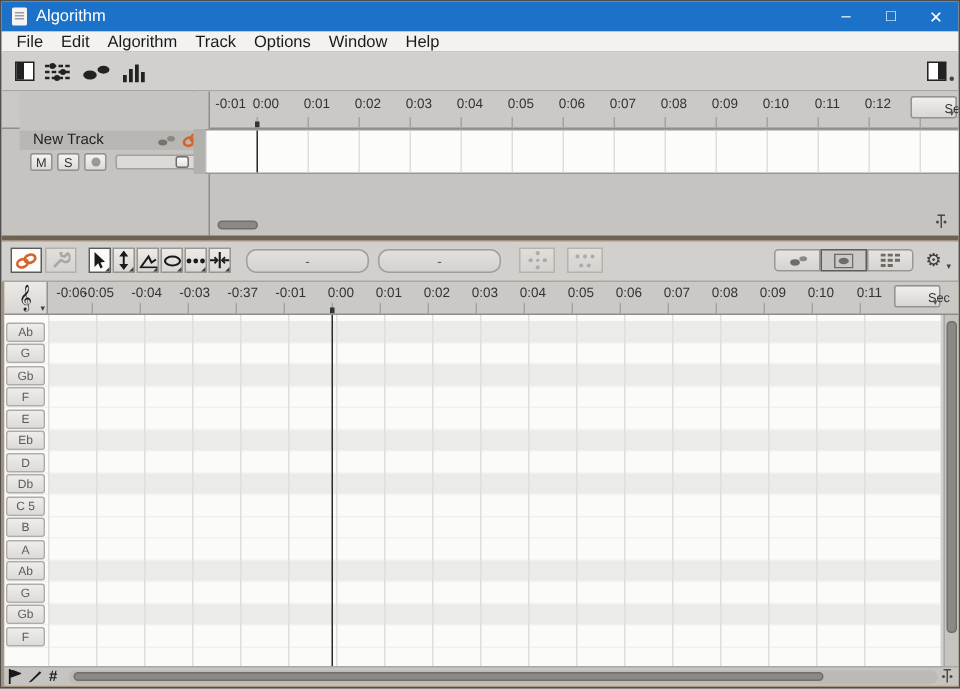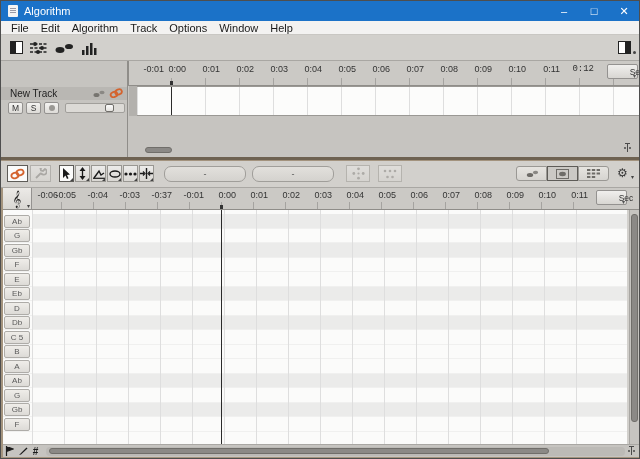--- a/index.html
+++ b/index.html
@@ -31,21 +31,21 @@
   .mini-drop{position:absolute;left:480px;top:38px;width:13px;height:18px;background:linear-gradient(#eceae7,#dddbd7);border:1px solid #9a9894;border-radius:2px;display:flex;align-items:center;justify-content:center;font-size:6px;color:#444;}
 
   
   .ruler{position:absolute;background:#cbc9c5;border-bottom:1px solid #8f8d89;}
   .ruler-tick-label{position:absolute;top:3px;width:30px;text-align:right;font-size:9px;color:#333;}
   .ruler-tickmark{position:absolute;bottom:0;width:1px;height:7px;background:#a5a3a0;}
   .sec-btn{position:absolute;background:linear-gradient(#f0efed,#d8d6d2);border:1px solid #949290;border-radius:2px;font-size:8.5px;color:#333;display:flex;align-items:center;justify-content:center;padding-left:29px;}
   .sec-btn .drop{position:absolute;right:1px;bottom:-1px;font-size:6px;color:#555;}
 
   
-  .track-header{position:absolute;left:0;top:60px;width:127px;height:96px;background:#c6c4c0;border-right:1px solid #8f8d89;}
+  .track-header{position:absolute;left:12px;top:60px;width:127px;height:96px;background:#c6c4c0;border-right:1px solid #8f8d89;}
   .track-name-row{position:absolute;left:0;top:26px;width:100%;height:13px;background:#b9b7b3;font-size:10px;color:#222;padding-left:9px;line-height:13px;}
   .ms-btn{position:absolute;width:15px;height:12px;font-size:8.5px;color:#333;}
   .lane{position:absolute;background:#fcfcfb;border-top:1px solid #9a9894;border-bottom:1px solid #9a9894;}
   .gridline{position:absolute;top:0;width:1px;height:100%;background:#dedede;}
   .playhead{position:absolute;width:1px;background:#2b2b2b;z-index:5;}
   .hscroll-thumb{position:absolute;height:6px;border-radius:3px;background:#8b8986;border:1px solid #706e6a;}
   .grip{position:absolute;width:13px;height:11px;display:flex;align-items:center;justify-content:center;gap:1px;}
   .grip i{width:2px;height:2px;background:#4a4a4a;border-radius:50%;}
   .grip b{width:1px;height:9px;background:#4a4a4a;position:relative;}
   .grip b:before{content:"";position:absolute;top:0;left:-2px;width:5px;height:1px;background:#4a4a4a;}
@@ -200,21 +200,21 @@
         <div class="ruler-tick-label" style="left: 256px;">0:07</div>
         <div class="ruler-tickmark" style="left: 271px;"></div>
         <div class="ruler-tick-label" style="left: 290px;">0:08</div>
         <div class="ruler-tickmark" style="left: 305px;"></div>
         <div class="ruler-tick-label" style="left: 324px;">0:09</div>
         <div class="ruler-tickmark" style="left: 339px;"></div>
         <div class="ruler-tick-label" style="left: 358px;">0:10</div>
         <div class="ruler-tickmark" style="left: 373px;"></div>
         <div class="ruler-tick-label" style="left: 392px;">0:11</div>
         <div class="ruler-tickmark" style="left: 407px;"></div>
-        <div class="ruler-tick-label" style="left: 426px; font-family: Liberation Mono, monospace;">0:12</div>
+        <div class="ruler-tick-label" style="left: 426px;">0:12</div>
         <div class="ruler-tickmark" style="left: 441px;"></div>
         <div class="ruler-tick-label" style="left: 460px;">0:13</div>
         <div class="ruler-tickmark" style="left: 475px;"></div>
         <div style="position: absolute; left: 32px; bottom: 0px; width: 3px; height: 4px; background: rgb(51, 51, 51);"></div>
       </div>
     <div class="sec-btn" style="right:3px;top:3px;width:26px;height:15px;">
       <span>Sec</span>
         <span class="drop">▾</span>
     </div>
   </div>

